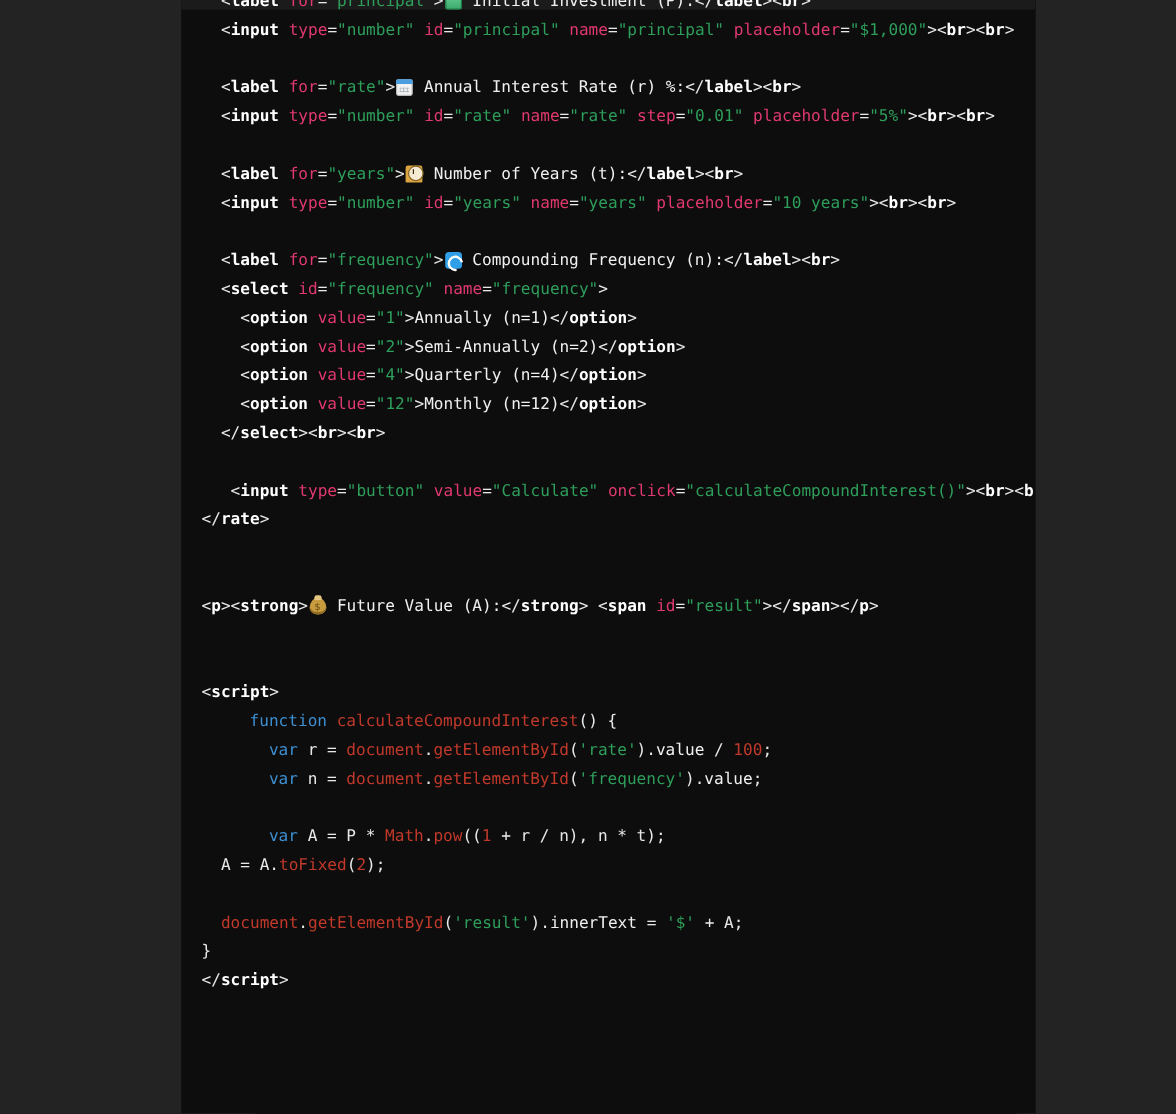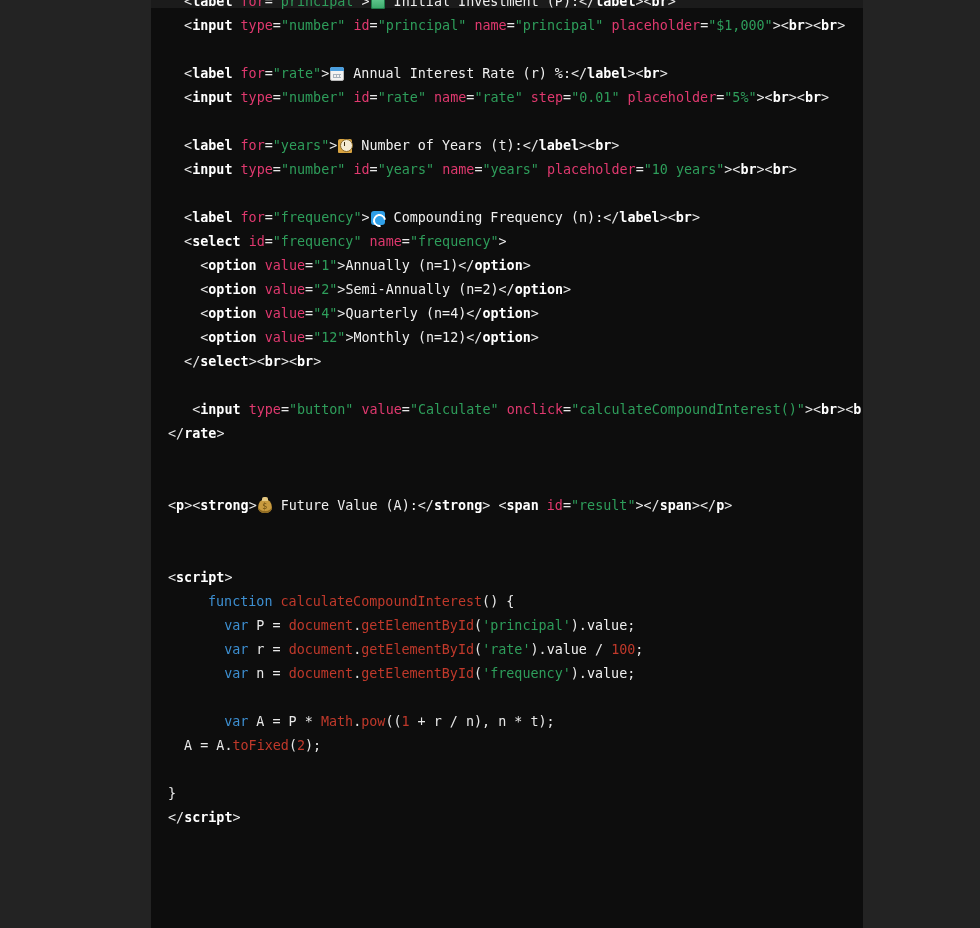--- a/index.html
+++ b/index.html
@@ -162,27 +162,27 @@
         <div class="line blank" id="line-blank-4">&nbsp;</div>
         <div class="line" id="line-input-calculate"><span class="t-punct">   &lt;</span><span class="t-tag">input</span><span class="t-punct"> </span><span class="t-attr">type</span><span class="t-punct">=</span><span class="t-str">"button"</span><span class="t-punct"> </span><span class="t-attr">value</span><span class="t-punct">=</span><span class="t-str">"Calculate"</span><span class="t-punct"> </span><span class="t-attr">onclick</span><span class="t-punct">=</span><span class="t-str">"calculateCompoundInterest()"</span><span class="t-punct">&gt;&lt;</span><span class="t-tag">br</span><span class="t-punct">&gt;&lt;</span><span class="t-tag">br</span></div>
         <div class="line" id="line-form-close"><span class="t-punct">&lt;/</span><span class="t-tag">rate</span><span class="t-punct">&gt;</span></div>
         <div class="line blank" id="line-blank-5">&nbsp;</div>
         <div class="line blank" id="line-blank-6">&nbsp;</div>
         <div class="line" id="line-future-value"><span class="t-punct">&lt;</span><span class="t-tag">p</span><span class="t-punct">&gt;&lt;</span><span class="t-tag">strong</span><span class="t-punct">&gt;</span><span class="ico ico-moneybag"></span><span class="t-text"> Future Value (A):</span><span class="t-punct">&lt;/</span><span class="t-tag">strong</span><span class="t-punct">&gt; &lt;</span><span class="t-tag">span</span><span class="t-punct"> </span><span class="t-attr">id</span><span class="t-punct">=</span><span class="t-str">"result"</span><span class="t-punct">&gt;&lt;/</span><span class="t-tag">span</span><span class="t-punct">&gt;&lt;/</span><span class="t-tag">p</span><span class="t-punct">&gt;</span></div>
         <div class="line blank" id="line-blank-7">&nbsp;</div>
         <div class="line blank" id="line-blank-8">&nbsp;</div>
         <div class="line" id="line-script-open"><span class="t-punct">&lt;</span><span class="t-tag">script</span><span class="t-punct">&gt;</span></div>
         <div class="line" id="line-function-decl"><span class="t-kw">function</span><span class="t-op"> </span><span class="t-fn">calculateCompoundInterest</span><span class="t-op">() {</span></div>
-        <div class="line" id="line-var-p"><span class="t-op">  </span><span class="t-kw">var</span><span class="t-op"> P = </span><span class="t-fn">document</span><span class="t-op">.</span><span class="t-fn">getElementById</span><span class="t-op">(</span><span class="t-str">'principal'</span><span class="t-op">).</span><span class="t-text">value</span><span class="t-op">;</span></div>
         <div class="line" id="line-var-r"><span class="t-op">  </span><span class="t-kw">var</span><span class="t-op"> r = </span><span class="t-fn">document</span><span class="t-op">.</span><span class="t-fn">getElementById</span><span class="t-op">(</span><span class="t-str">'rate'</span><span class="t-op">).</span><span class="t-text">value</span><span class="t-op"> / </span><span class="t-num">100</span><span class="t-op">;</span></div>
         <div class="line" id="line-var-n"><span class="t-op">  </span><span class="t-kw">var</span><span class="t-op"> n = </span><span class="t-fn">document</span><span class="t-op">.</span><span class="t-fn">getElementById</span><span class="t-op">(</span><span class="t-str">'frequency'</span><span class="t-op">).</span><span class="t-text">value</span><span class="t-op">;</span></div>
         <div class="line blank" id="line-blank-9">&nbsp;</div>
         <div class="line" id="line-var-a"><span class="t-op">  </span><span class="t-kw">var</span><span class="t-op"> A = P * </span><span class="t-fn">Math</span><span class="t-op">.</span><span class="t-fn">pow</span><span class="t-op">((</span><span class="t-num">1</span><span class="t-op"> + r / n), n * t);</span></div>
         <div class="line" id="line-tofixed"><span class="t-op">  A = A.</span><span class="t-fn">toFixed</span><span class="t-op">(</span><span class="t-num">2</span><span class="t-op">);</span></div>
         <div class="line blank" id="line-blank-10">&nbsp;</div>
+        <div class="line" id="line-set-result"><span class="t-op">  </span><span class="t-fn">document</span><span class="t-op">.</span><span class="t-fn">getElementById</span><span class="t-op">(</span><span class="t-str">'result'</span><span class="t-op">).</span><span class="t-text">innerText</span><span class="t-op"> = </span><span class="t-str">'$'</span><span class="t-op"> + A;</span></div>
         <div class="line" id="line-fn-close"><span class="t-op">}</span></div>
         <div class="line" id="line-script-close"><span class="t-punct">&lt;/</span><span class="t-tag">script</span><span class="t-punct">&gt;</span></div>
         <div class="line blank" id="line-blank-11">&nbsp;</div>
         <div class="line blank" id="line-blank-12">&nbsp;</div>
         <div class="line" id="line-example-heading"></div>
       </div>
   </div>
 </div>
 
 </body></html>

